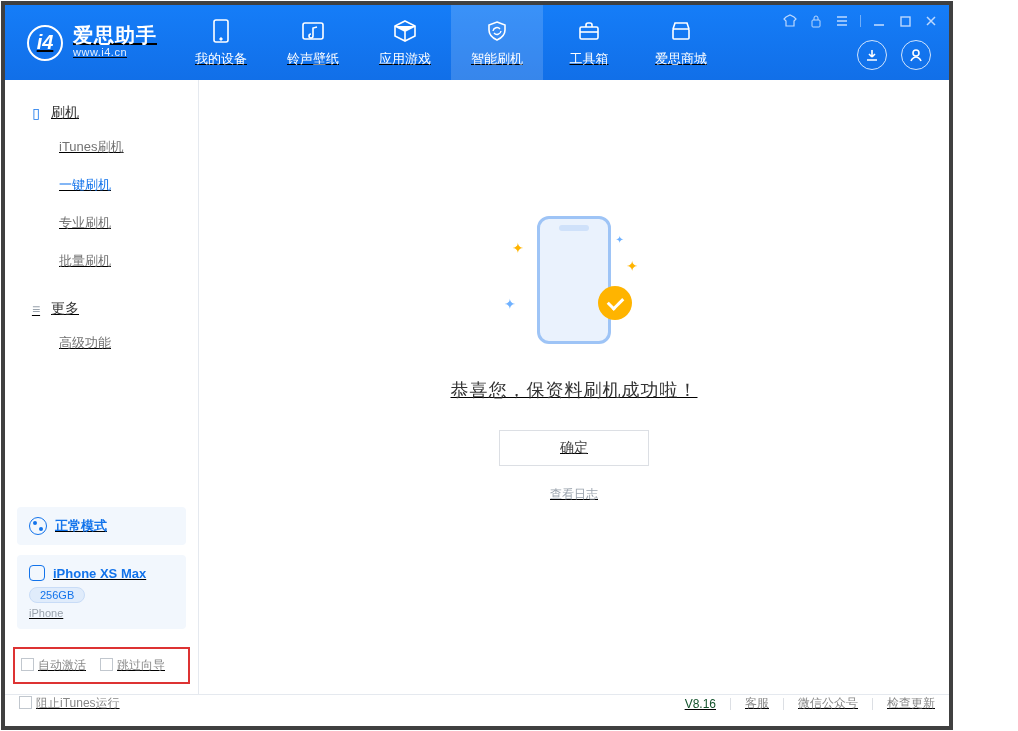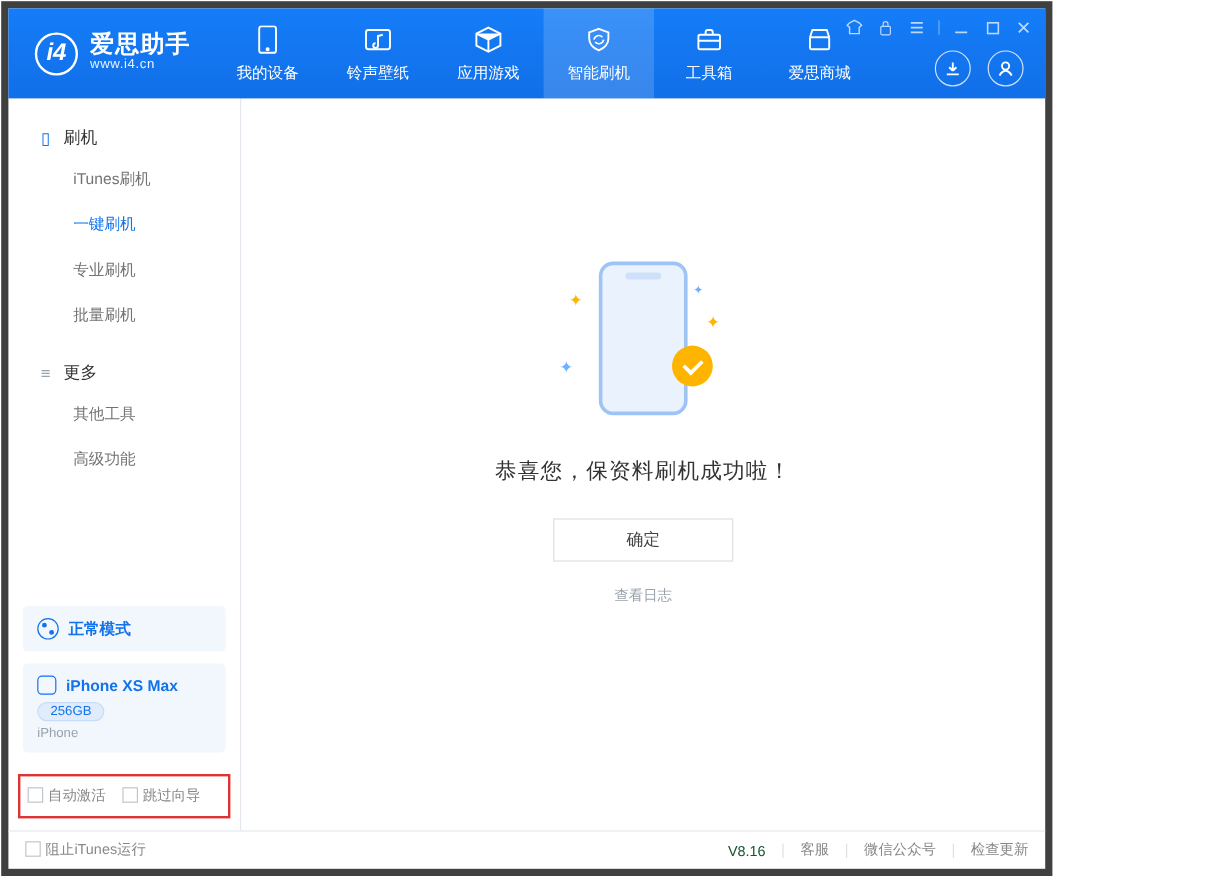--- a/index.html
+++ b/index.html
@@ -1,17 +1,17 @@
 <!DOCTYPE html>
 <html><head>
 <meta charset="utf-8">
 <style>
   * { margin:0; padding:0; box-sizing:border-box; font-family:"Microsoft YaHei","PingFang SC",Arial,sans-serif; -webkit-font-smoothing:antialiased; }
   html,body { width:1018px; height:731px; background:#fff; overflow:hidden; }
-  .window { width:876px; height:729px; border:6px solid #404040; position:relative; background:#fff; margin:1px; }
+  .window { width:952px; height:729px; border:4px solid #404040; position:relative; background:#fff; margin:1px;text-decoration:underline; }
   
   .topbar { height:75px; background:linear-gradient(#157df8,#116fe8); color:#fff; display:flex; align-items:stretch; position:relative; }
   .logo-block { display:flex; align-items:center; padding:0 18px 0 22px; gap:10px; }
   .logo-circle { width:36px; height:36px; border:2.5px solid #fff; border-radius:50%; display:flex; align-items:center; justify-content:center; font-weight:700; font-size:20px; font-style:italic; }
   .logo-text .cn { font-size:20px; font-weight:600; letter-spacing:1px; line-height:1; }
   .logo-text .url { font-size:11px; opacity:.9; line-height:1.4; letter-spacing:.5px;}
   .navtabs { display:flex; }
   .navtab { width:92px; display:flex; flex-direction:column; align-items:center; justify-content:center; font-size:13px; cursor:pointer; position:relative; gap:6px;}
   .navtab.active { background:rgba(255,255,255,.16); }
   .navtab .ico { width:26px; height:26px; display:flex; align-items:center; justify-content:center; }
@@ -46,21 +46,21 @@
   .phone { width:74px; height:128px; border:3px solid #9ec4f6; border-radius:12px; background:#eaf2fd; position:relative; }
   .phone::before{ content:""; position:absolute; top:6px; left:50%; transform:translateX(-50%); width:30px; height:6px; background:#cfe1fa; border-radius:4px;}
   .badge-ok{ position:absolute; right:12px; bottom:30px; width:34px; height:34px; background:#ffb400; border-radius:50%; display:flex; align-items:center; justify-content:center;}
   .badge-ok::after{ content:""; width:12px; height:7px; border-left:3px solid #fff; border-bottom:3px solid #fff; transform:rotate(-45deg); margin-top:-3px;}
   .spark { position:absolute; font-size:14px; color:#ffb400; }
   .spark.a{ top:30px; left:8px;} .spark.b{ bottom:38px; left:0; color:#6fb1ff;} .spark.c{ top:48px; right:6px; } .spark.d{ top:24px; right:20px; color:#6fb1ff; font-size:10px;}
   .headline { margin-top:28px; font-size:18px; color:#333; font-weight:500; letter-spacing:1px;}
   .ok-btn { margin-top:28px; border:1px solid #dcdfe4; background:#fff; width:150px; height:36px; font-size:14px; color:#444; cursor:pointer;}
   .loglink { margin-top:20px; font-size:12px; color:#9aa3ad; cursor:pointer; }
   
-  .statusbar { height:32px; border-top:1px solid #e5e9ef; display:flex; align-items:center; font-size:12px; color:#888; padding:0 14px; justify-content:space-between;}
+  .statusbar { height:32px; border-top:1px solid #e5e9ef; display:flex; align-items:flex-start; font-size:12px; color:#888; padding:0 14px; justify-content:space-between;}
   .statusbar .left { display:flex; align-items:center; gap:4px;}
   .statusbar .right { display:flex; align-items:center; gap:14px; }
   .statusbar .right .ver { color:#14532d; }
   .statusbar .right .vline { width:1px; height:12px; background:#dcdfe4;}
 </style>
 </head>
 <body>
 
 <div class="window">
 
@@ -191,21 +191,20 @@
         </div>
         <div class="item">iTunes刷机</div>
         <div class="item active">一键刷机</div>
         <div class="item">专业刷机</div>
         <div class="item">批量刷机</div>
 
         <div class="section-head" style="margin-top:14px;">
           <span class="glyph" style="color:#9aa3ad;">≡</span>
           <span>更多</span>
         </div>
-        <div class="item">其他工具</div>
         <div class="item">高级功能</div>
       </div>
 
       <div class="device-cards">
         <div class="card">
           <div class="row1">
               <span class="mode-ico"></span>
               <span>正常模式</span>
             </div>
         </div>

